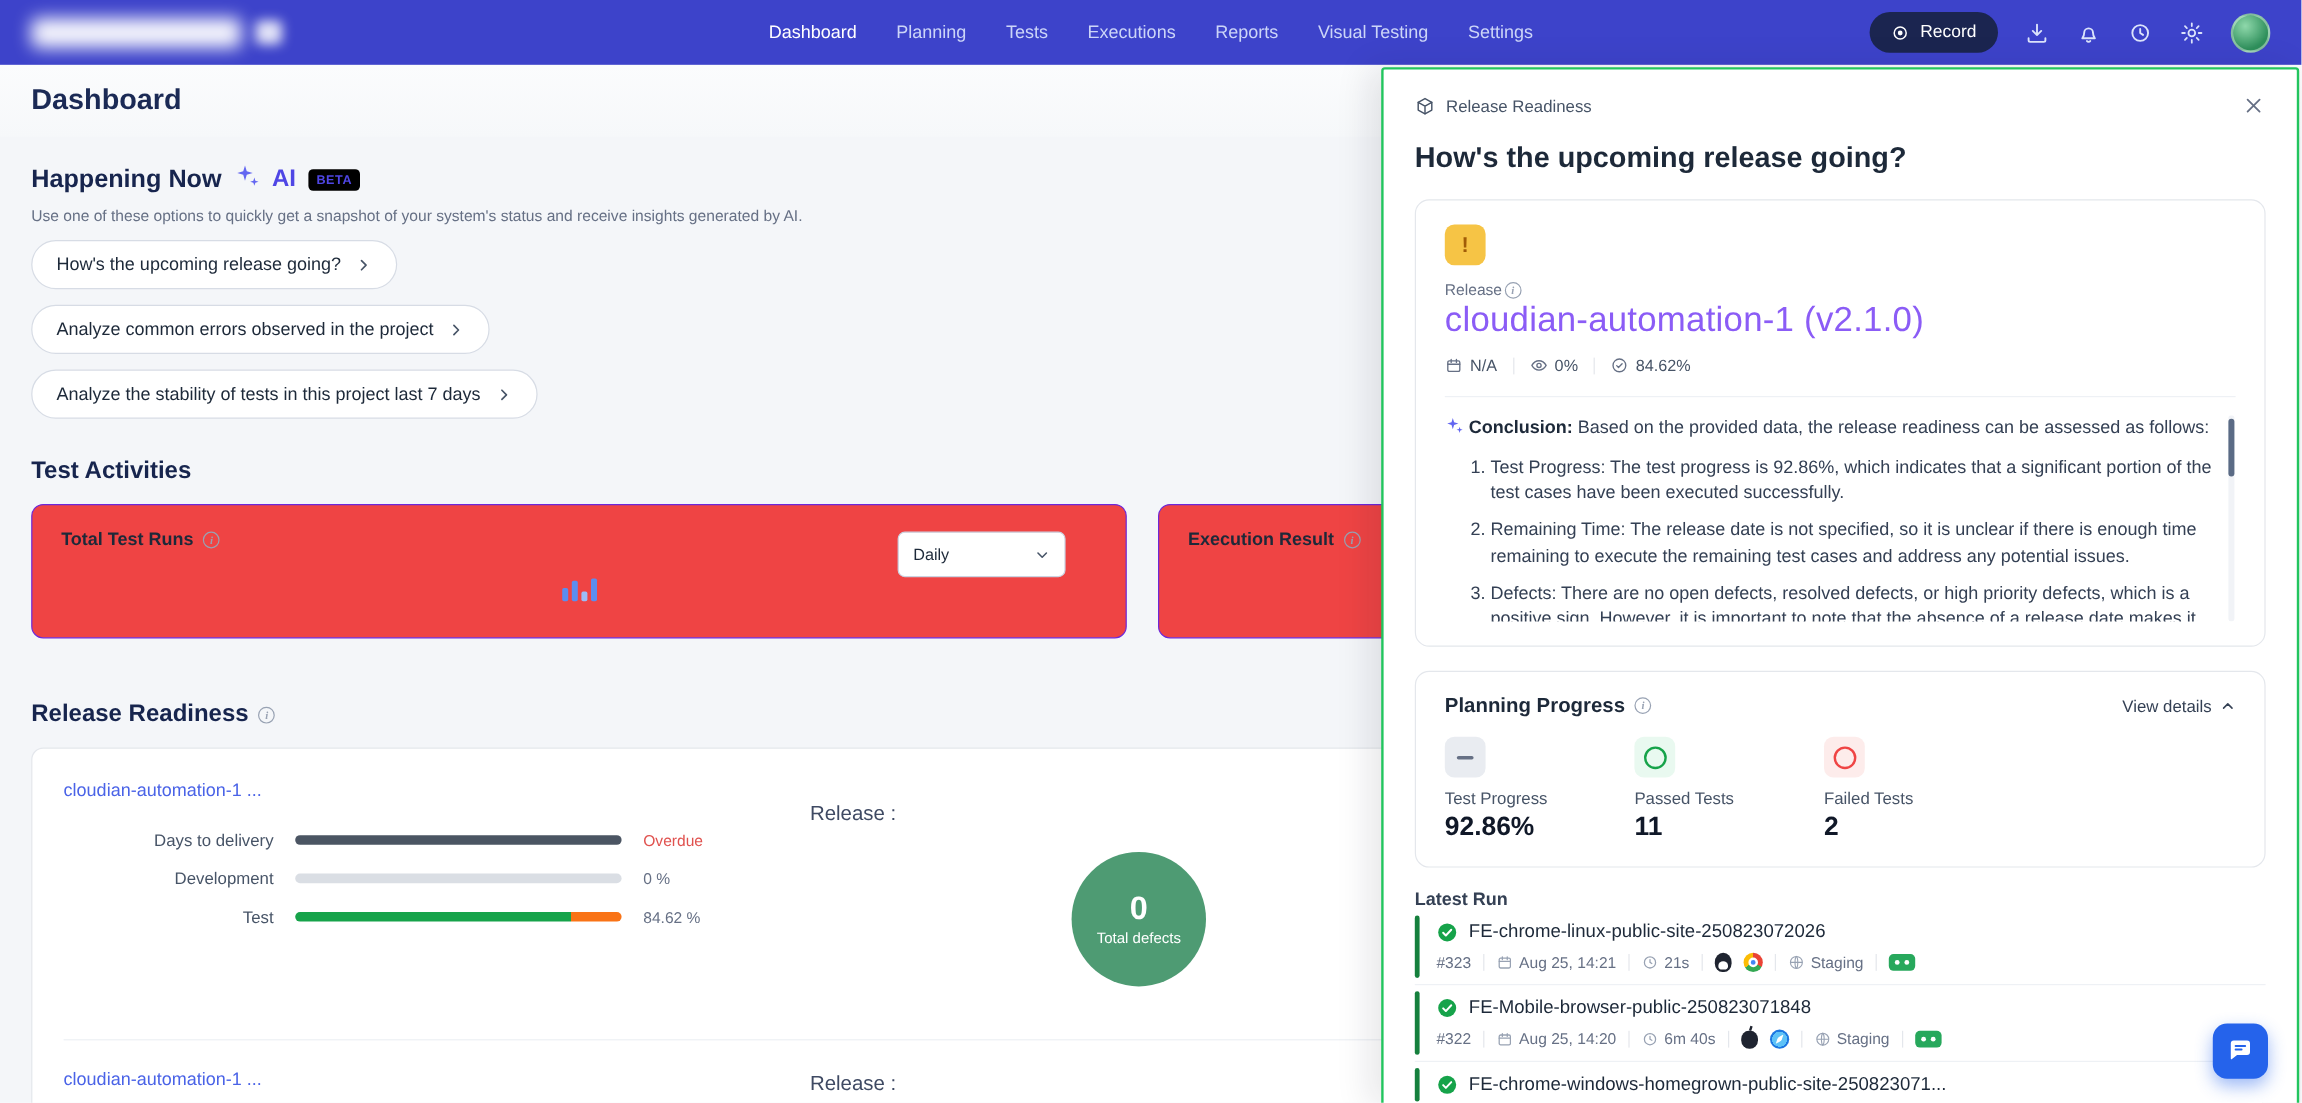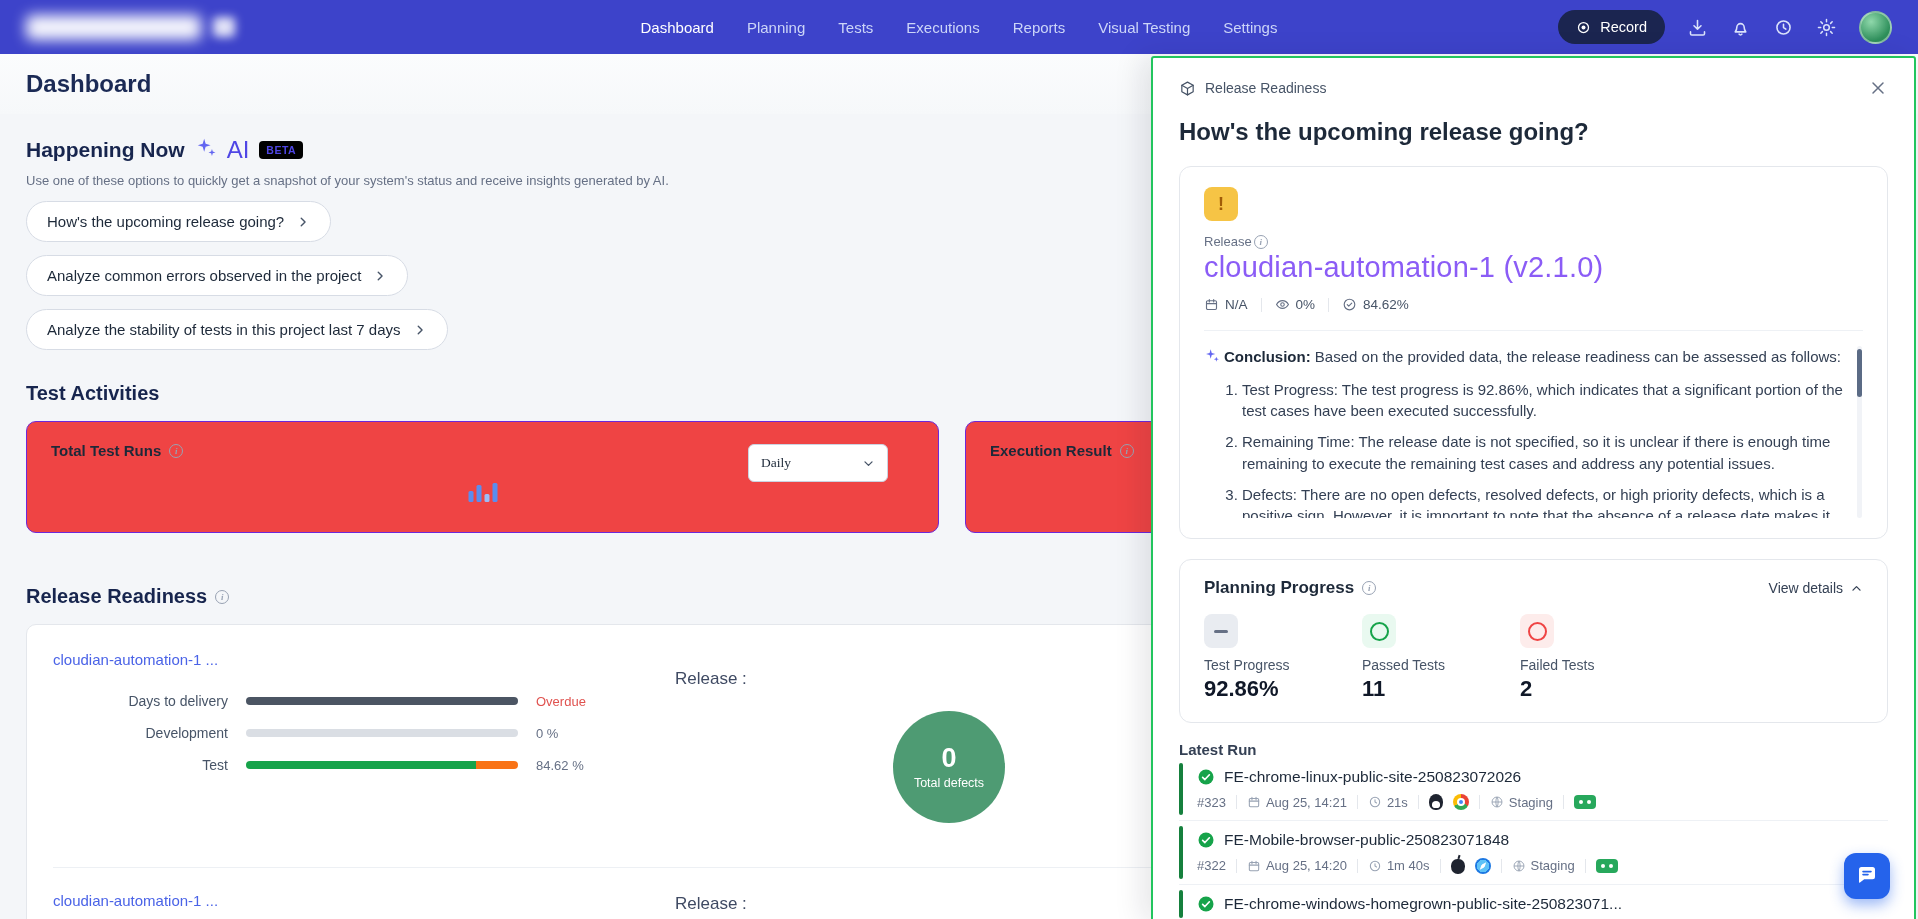--- a/index.html
+++ b/index.html
@@ -21,39 +21,39 @@
   .avatar { width:33px; height:33px; border-radius:50%; background:radial-gradient(circle at 35% 30%, #8fd8ab, #2e8f5b 70%); border:2px solid rgba(255,255,255,.4); cursor:pointer; }
 
   
   .page-head { height:60px; display:flex; align-items:center; padding:0 26px; background:linear-gradient(#fbfcfd,#f6f8fa); }
   .page-title { font-size:24px; font-weight:700; color:#1b2a55; }
   .content { padding:4px 26px 0 26px; }
 
   .hn-title-row { display:flex; align-items:center; gap:10px; margin-top:18px; }
   .hn-title { font-size:21px; font-weight:700; color:#17254e; }
   .sparkle-icon svg { width:22px; height:22px; }
-  .ai-label { font-size:24px; font-weight:400; color:var(--aiIndigo,#4f46e5); }
+  .ai-label { font-size:20px; font-weight:700; color:var(--aiIndigo,#4f46e5); }
   .beta-badge { background:#000000; color:var(--aiIndigo,#4f46e5); font-size:10.5px; font-weight:700; letter-spacing:.5px; padding:3px 7px; border-radius:4px; }
   .hn-sub { color:#667085; font-size:13px; margin-top:9px; }
   .prompt { display:flex; align-items:center; gap:12px; width:fit-content; background:#fff; border:1px solid #d7dce5; border-radius:22px; padding:11px 20px; font-size:15px; color:#1d2939; margin-top:13px; cursor:pointer; font-family:inherit; }
   .prompt svg { width:14px; height:14px; color:#475467; }
 
   .section-title { font-size:20px; font-weight:700; color:#17254e; display:flex; align-items:center; gap:8px; }
   .ta-title { margin-top:32px; }
   .rr-title { margin-top:52px; }
 
   .info-i { display:inline-flex; align-items:center; justify-content:center; width:14px; height:14px; border:1px solid #98a2b3; border-radius:50%; color:#98a2b3; flex:0 0 auto; }
   .info-i::after { content:'i'; font-size:9px; font-family:"Liberation Serif",serif; font-style:italic; font-weight:700; }
 
   .cards-row { display:flex; gap:26px; margin-top:16px; }
   .card { background:#ef4444; border:1px solid #6d28d9; border-radius:10px; }
   .card-title-row { display:flex; align-items:center; gap:8px; font-size:15px; font-weight:700; color:#1d2939; }
   .card-total { width:913px; height:112px; padding:20px 24px; position:relative; }
   .card-exec { width:560px; height:112px; padding:20px 24px; }
-  .select-box { position:absolute; top:22px; right:50px; width:140px; height:34px; border:1px solid #cbd3e1; border-radius:6px; background:#fff; display:flex; align-items:center; justify-content:space-between; padding:18px 12px; font-size:13.5px; color:#1d2939; cursor:pointer;font-family:Liberation Serif, serif; }
+  .select-box { position:absolute; top:22px; right:50px; width:140px; height:34px; border:1px solid #cbd3e1; border-radius:6px; background:#fff; display:flex; align-items:center; justify-content:space-between; padding:18px 12px; font-size:13.5px; color:#1d2939; cursor:pointer; }
   .select-box svg { width:13px; height:13px; color:#475467; }
   .mini-chart { position:absolute; left:50%; top:60px; transform:translateX(-50%); display:flex; align-items:flex-end; gap:3px; height:20px; }
   .mini-chart i { display:block; width:5px; border-radius:1.5px; background:#5b8def; }
   .mini-chart i:nth-child(1){height:11px;} .mini-chart i:nth-child(2){height:17px;}
   .mini-chart i:nth-child(3){height:8px; background:#9dbcf7;} .mini-chart i:nth-child(4){height:19px;}
 
   
   .rr-card { margin-top:16px; width:1860px; height:560px; background:#fff; border:1px solid #e4e7ec; border-radius:10px; padding:26px; position:relative; }
   .release-link { color:var(--linkBlue,#4a63e7); font-size:15px; text-decoration:none; cursor:pointer; display:inline-block; }
   .rr-rows { margin-top:22px; display:flex; flex-direction:column; gap:12px; }
@@ -463,21 +463,21 @@
             <path d="M4 10.5h16M8.5 4v4M15.5 4v4"></path>
           </svg>
         <span>Aug 25, 14:20</span>
       </span>
       <span class="vdiv"></span>
       <span class="meta-item">
         <svg viewBox="0 0 24 24" fill="none" stroke="currentColor" stroke-width="1.8" stroke-linecap="round">
             <circle cx="12" cy="12" r="8"></circle>
             <path d="M12 8v4l2.6 1.6"></path>
           </svg>
-        <span>1m 40s</span>
+        <span>6m 40s</span>
       </span>
       <span class="vdiv"></span>
       <span class="icon-apple"></span>
       <span class="icon-safari"></span>
       <span class="vdiv"></span>
       <span class="meta-item">
         <svg viewBox="0 0 24 24" fill="none" stroke="currentColor" stroke-width="1.6">
             <circle cx="12" cy="12" r="8.5"></circle>
             <path d="M3.5 12h17M12 3.5c2.6 2.4 2.6 14.6 0 17-2.6-2.4-2.6-14.6 0-17Z"></path>
           </svg>

